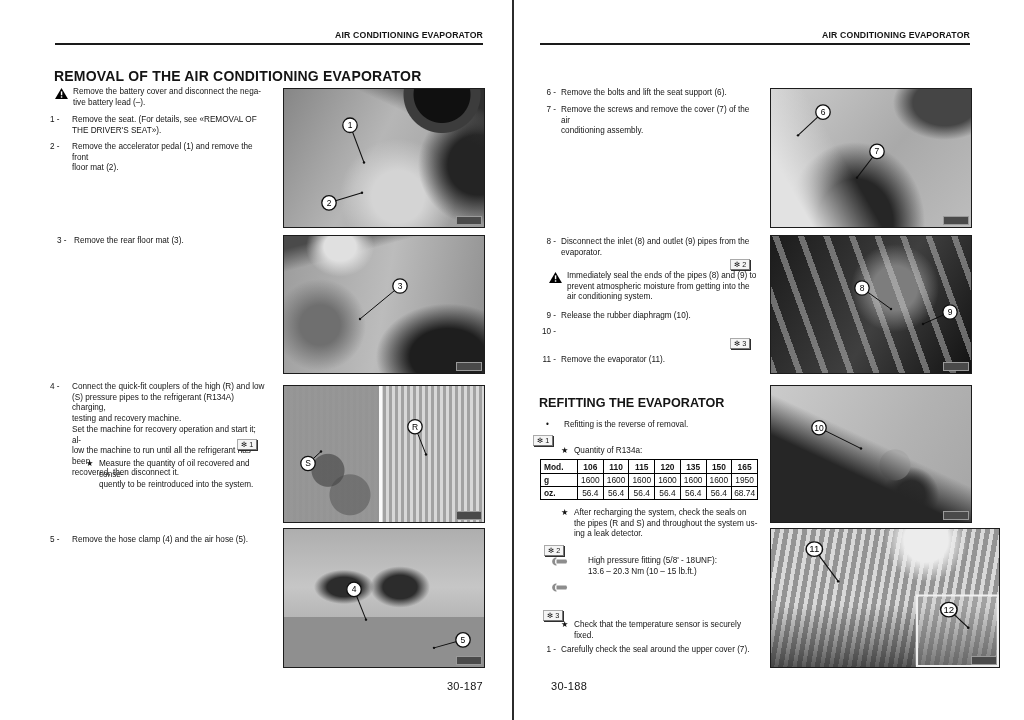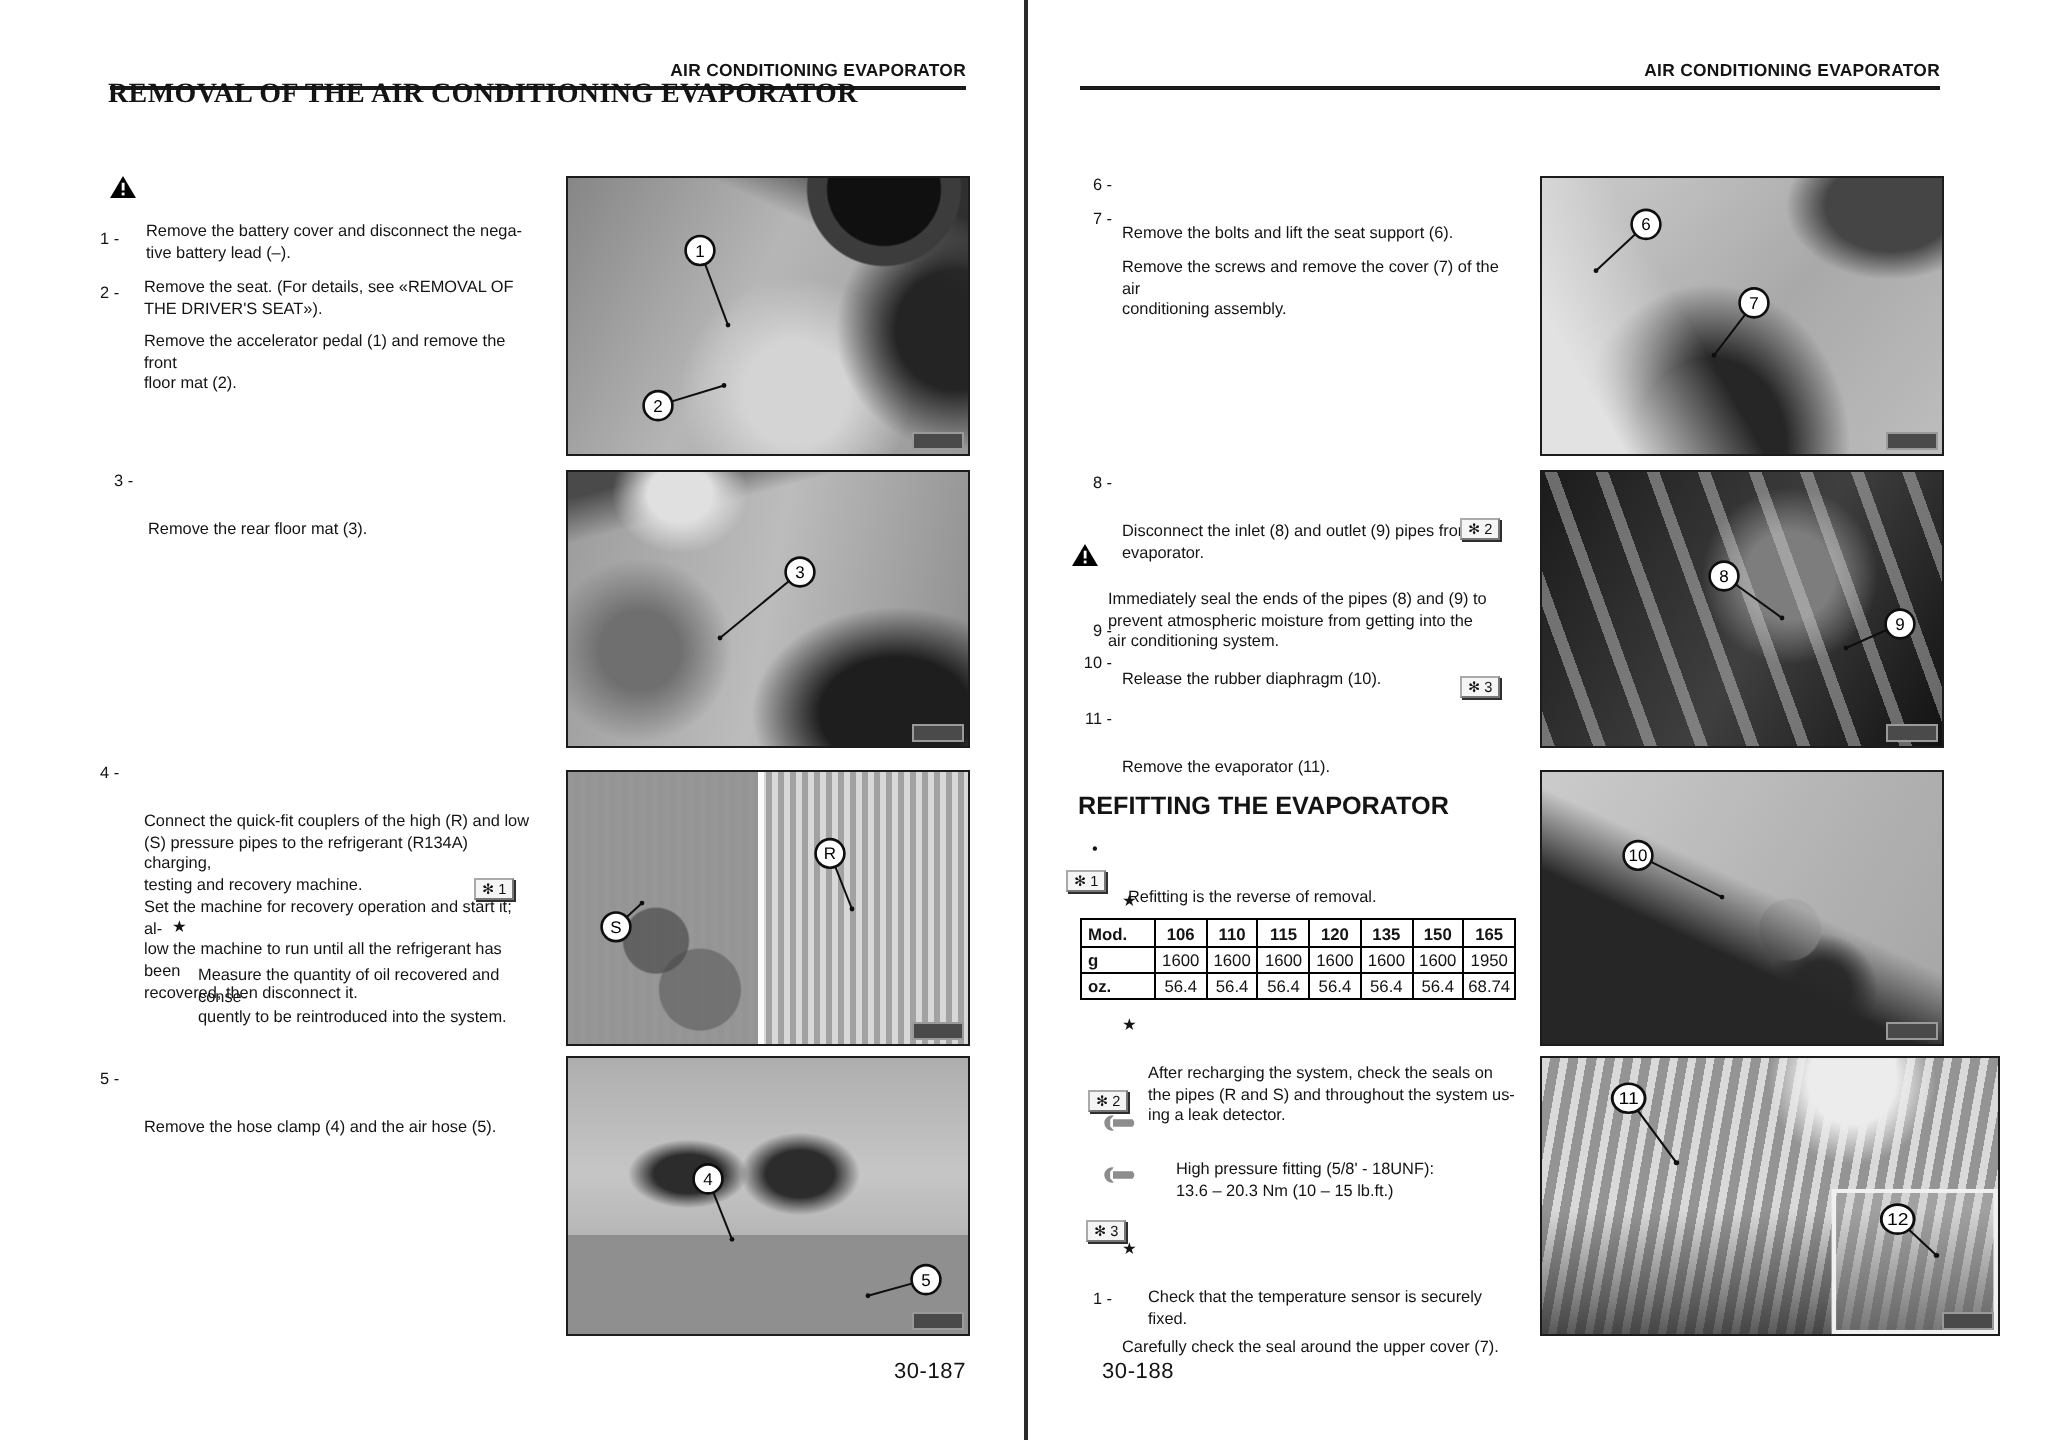--- a/index.html
+++ b/index.html
@@ -9,21 +9,21 @@
   .hdr{font-size:8.7px;font-weight:bold;text-align:right;letter-spacing:.15px;}
   .rule{height:2px;background:#1a1a1a;}
   .vdiv{width:2px;background:#2b2b2b;}
   .h1{font-size:14px;font-weight:bold;letter-spacing:.2px;white-space:nowrap;}
   .h2{font-size:12.6px;font-weight:bold;white-space:nowrap;}
   .txt{font-size:8.2px;line-height:10.7px;}
   .ml{white-space:pre-line;}
   .step{display:flex;}
   .num{flex:none;width:22px;}
   .rnum{flex:none;width:21px;text-align:right;padding-right:5px;}
-  .stext{flex:1;margin-top:24px;}
+  .stext{flex:1;}
   .warn{display:flex;gap:5px;}
   .warnicon{flex:none;padding-top:1px;}
   .starnote{display:flex;}
   .star{flex:none;width:13px;}
   .bullet{display:flex;}
   .bmark{flex:none;width:18px;padding-left:3px;}
   .refbox{position:absolute;background:#f5f5f5;border:1px solid #777;border-top-color:#aaa;border-left-color:#aaa;
           box-shadow:1px 1px 0 #2e2e2e;font-size:7.3px;line-height:9px;height:9px;padding:0 3px;white-space:nowrap;}
   .pagenum{font-size:11px;letter-spacing:.3px;}
   .tq{display:flex;gap:20px;}
@@ -83,21 +83,21 @@
 </style>
 </head>
 <body>
 
 <div id="canvas">
 
   <div class="abs vdiv" style="left:512px;top:0;height:720px;"></div>
 
   <div class="abs hdr" style="left:55px;top:30px;width:428px;">AIR CONDITIONING EVAPORATOR</div>
   <div class="abs rule" style="left:55px;top:43px;width:428px;"></div>
-  <div class="abs h1" style="left:54px;top:40px;font-family:Liberation Serif, serif;">REMOVAL OF THE AIR CONDITIONING EVAPORATOR</div>
+  <div class="abs h1" style="left:54px;top:68px;">REMOVAL OF THE AIR CONDITIONING EVAPORATOR</div>
 
   <div class="abs warn txt" style="left:55px;top:87px;width:214px;">
     <span class="warnicon">
       <svg width="13" height="11" viewBox="0 0 20 17">
           <path d="M10 0 L20 17 H0 Z" fill="#000"></path>
           <rect x="9" y="5.2" width="2.2" height="6" fill="#fff"></rect>
           <rect x="9" y="12.8" width="2.2" height="2.2" fill="#fff"></rect>
         </svg>
     </span>
     <div class="stext ml">Remove the battery cover and disconnect the nega-
@@ -211,21 +211,21 @@
     <div class="stext ml">Remove the screws and remove the cover (7) of the air
 conditioning assembly.</div>
   </div>
   <div class="abs step txt" style="left:535px;top:237px;width:222px;">
     <span class="rnum">8 -</span>
     <div class="stext ml">Disconnect the inlet (8) and outlet (9) pipes from the
 evaporator.</div>
   </div>
   <div class="refbox" style="left:730px;top:259px;">✻ 2</div>
 
-  <div class="abs warn txt" style="left:536px;top:271px;width:216px;">
+  <div class="abs warn txt" style="left:549px;top:271px;width:216px;">
     <span class="warnicon">
       <svg width="13" height="11" viewBox="0 0 20 17">
           <path d="M10 0 L20 17 H0 Z" fill="#000"></path>
           <rect x="9" y="5.2" width="2.2" height="6" fill="#fff"></rect>
           <rect x="9" y="12.8" width="2.2" height="2.2" fill="#fff"></rect>
         </svg>
     </span>
     <div class="stext ml">Immediately seal the ends of the pipes (8) and (9) to
 prevent atmospheric moisture from getting into the
 air conditioning system.</div>

